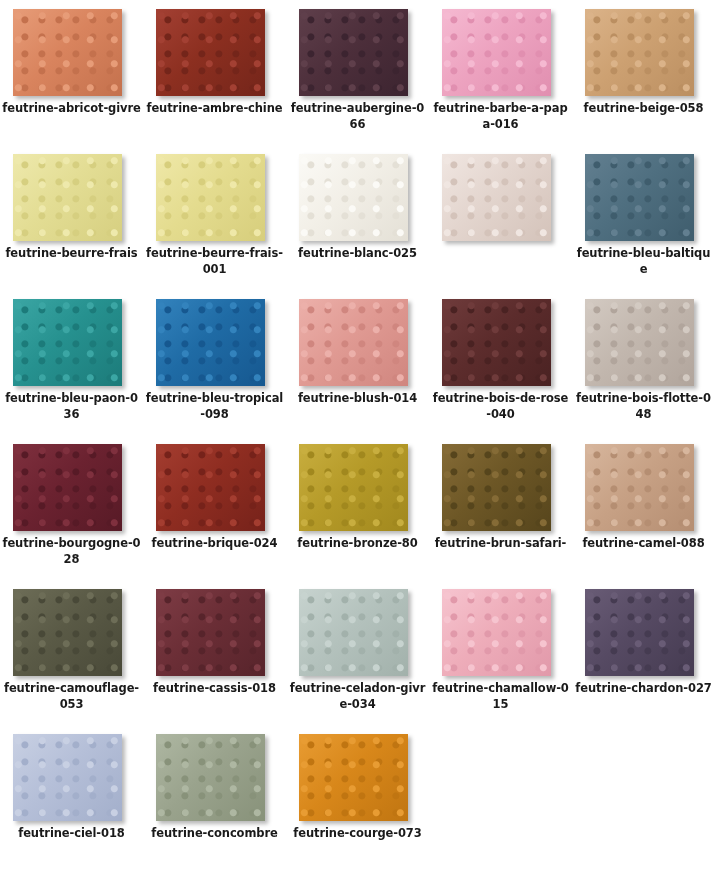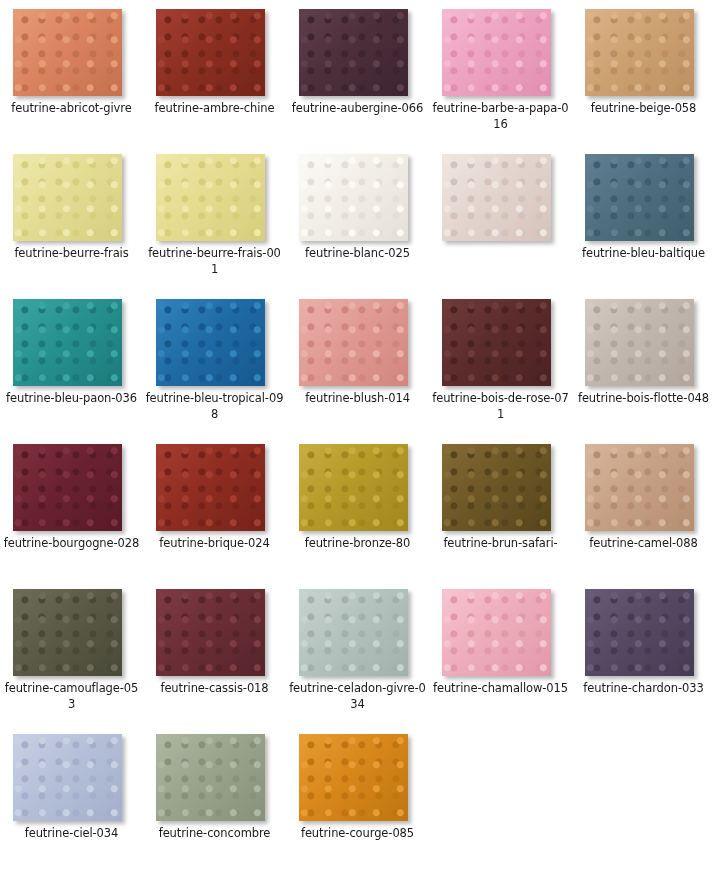--- a/index.html
+++ b/index.html
@@ -13,20 +13,21 @@
     height: 872px;
     overflow: hidden;
     font-family: "DejaVu Sans", "Liberation Sans", sans-serif;
   }
 
   #gallery {
     display: grid;
     grid-template-columns: repeat(5, 143px);
     grid-auto-rows: 145px;
     width: 686px;
+    font-weight: bold;
   }
 
   .swatch-cell {
     position: relative;
     width: 143px;
     height: 145px;
     overflow: hidden;
   }
 
   .swatch-thumb {
@@ -105,21 +106,21 @@
     <div class="swatch-cell">
       <div class="swatch-thumb" style="background-image: radial-gradient(circle at 22% 28%, rgb(51, 131, 189) 0px, rgb(51, 131, 189) 3px, transparent 4px), radial-gradient(circle at 70% 64%, rgb(22, 88, 144) 0px, rgb(22, 88, 144) 3px, transparent 4px), linear-gradient(135deg, rgb(51, 131, 189) 0%, rgb(31, 107, 165) 45%, rgb(22, 88, 144) 100%); background-color: rgb(31, 107, 165);"></div>
       <div class="swatch-label">feutrine-bleu-tropical-098</div>
     </div>
     <div class="swatch-cell">
       <div class="swatch-thumb" style="background-image: radial-gradient(circle at 22% 28%, rgb(236, 176, 170) 0px, rgb(236, 176, 170) 3px, transparent 4px), radial-gradient(circle at 70% 64%, rgb(208, 134, 127) 0px, rgb(208, 134, 127) 3px, transparent 4px), linear-gradient(135deg, rgb(236, 176, 170) 0%, rgb(224, 154, 147) 45%, rgb(208, 134, 127) 100%); background-color: rgb(224, 154, 147);"></div>
       <div class="swatch-label">feutrine-blush-014</div>
     </div>
     <div class="swatch-cell">
       <div class="swatch-thumb" style="background-image: radial-gradient(circle at 22% 28%, rgb(111, 59, 59) 0px, rgb(111, 59, 59) 3px, transparent 4px), radial-gradient(circle at 70% 64%, rgb(74, 34, 34) 0px, rgb(74, 34, 34) 3px, transparent 4px), linear-gradient(135deg, rgb(111, 59, 59) 0%, rgb(92, 44, 44) 45%, rgb(74, 34, 34) 100%); background-color: rgb(92, 44, 44);"></div>
-      <div class="swatch-label">feutrine-bois-de-rose-071</div>
+      <div class="swatch-label">feutrine-bois-de-rose-040</div>
     </div>
     <div class="swatch-cell">
       <div class="swatch-thumb" style="background-image: radial-gradient(circle at 22% 28%, rgb(211, 202, 194) 0px, rgb(211, 202, 194) 3px, transparent 4px), radial-gradient(circle at 70% 64%, rgb(177, 165, 156) 0px, rgb(177, 165, 156) 3px, transparent 4px), linear-gradient(135deg, rgb(211, 202, 194) 0%, rgb(194, 183, 174) 45%, rgb(177, 165, 156) 100%); background-color: rgb(194, 183, 174);"></div>
       <div class="swatch-label">feutrine-bois-flotte-048</div>
     </div>
     <div class="swatch-cell">
       <div class="swatch-thumb" style="background-image: radial-gradient(circle at 22% 28%, rgb(127, 48, 62) 0px, rgb(127, 48, 62) 3px, transparent 4px), radial-gradient(circle at 70% 64%, rgb(87, 26, 38) 0px, rgb(87, 26, 38) 3px, transparent 4px), linear-gradient(135deg, rgb(127, 48, 62) 0%, rgb(107, 34, 48) 45%, rgb(87, 26, 38) 100%); background-color: rgb(107, 34, 48);"></div>
       <div class="swatch-label">feutrine-bourgogne-028</div>
     </div>
     <div class="swatch-cell">
@@ -149,27 +150,27 @@
     <div class="swatch-cell">
       <div class="swatch-thumb" style="background-image: radial-gradient(circle at 22% 28%, rgb(199, 211, 207) 0px, rgb(199, 211, 207) 3px, transparent 4px), radial-gradient(circle at 70% 64%, rgb(162, 177, 171) 0px, rgb(162, 177, 171) 3px, transparent 4px), linear-gradient(135deg, rgb(199, 211, 207) 0%, rgb(180, 194, 189) 45%, rgb(162, 177, 171) 100%); background-color: rgb(180, 194, 189);"></div>
       <div class="swatch-label">feutrine-celadon-givre-034</div>
     </div>
     <div class="swatch-cell">
       <div class="swatch-thumb" style="background-image: radial-gradient(circle at 22% 28%, rgb(246, 196, 207) 0px, rgb(246, 196, 207) 3px, transparent 4px), radial-gradient(circle at 70% 64%, rgb(225, 153, 170) 0px, rgb(225, 153, 170) 3px, transparent 4px), linear-gradient(135deg, rgb(246, 196, 207) 0%, rgb(238, 173, 186) 45%, rgb(225, 153, 170) 100%); background-color: rgb(238, 173, 186);"></div>
       <div class="swatch-label">feutrine-chamallow-015</div>
     </div>
     <div class="swatch-cell">
       <div class="swatch-thumb" style="background-image: radial-gradient(circle at 22% 28%, rgb(105, 92, 118) 0px, rgb(105, 92, 118) 3px, transparent 4px), radial-gradient(circle at 70% 64%, rgb(69, 59, 81) 0px, rgb(69, 59, 81) 3px, transparent 4px), linear-gradient(135deg, rgb(105, 92, 118) 0%, rgb(86, 74, 99) 45%, rgb(69, 59, 81) 100%); background-color: rgb(86, 74, 99);"></div>
-      <div class="swatch-label">feutrine-chardon-033</div>
+      <div class="swatch-label">feutrine-chardon-027</div>
     </div>
     <div class="swatch-cell">
       <div class="swatch-thumb" style="background-image: radial-gradient(circle at 22% 28%, rgb(200, 208, 227) 0px, rgb(200, 208, 227) 3px, transparent 4px), radial-gradient(circle at 70% 64%, rgb(163, 175, 203) 0px, rgb(163, 175, 203) 3px, transparent 4px), linear-gradient(135deg, rgb(200, 208, 227) 0%, rgb(181, 191, 216) 45%, rgb(163, 175, 203) 100%); background-color: rgb(181, 191, 216);"></div>
-      <div class="swatch-label">feutrine-ciel-034</div>
+      <div class="swatch-label">feutrine-ciel-018</div>
     </div>
     <div class="swatch-cell">
       <div class="swatch-thumb" style="background-image: radial-gradient(circle at 22% 28%, rgb(174, 183, 162) 0px, rgb(174, 183, 162) 3px, transparent 4px), radial-gradient(circle at 70% 64%, rgb(136, 146, 122) 0px, rgb(136, 146, 122) 3px, transparent 4px), linear-gradient(135deg, rgb(174, 183, 162) 0%, rgb(154, 163, 141) 45%, rgb(136, 146, 122) 100%); background-color: rgb(154, 163, 141);"></div>
       <div class="swatch-label">feutrine-concombre</div>
     </div>
     <div class="swatch-cell">
       <div class="swatch-thumb" style="background-image: radial-gradient(circle at 22% 28%, rgb(232, 156, 51) 0px, rgb(232, 156, 51) 3px, transparent 4px), radial-gradient(circle at 70% 64%, rgb(192, 117, 17) 0px, rgb(192, 117, 17) 3px, transparent 4px), linear-gradient(135deg, rgb(232, 156, 51) 0%, rgb(216, 135, 26) 45%, rgb(192, 117, 17) 100%); background-color: rgb(216, 135, 26);"></div>
-      <div class="swatch-label">feutrine-courge-085</div>
+      <div class="swatch-label">feutrine-courge-073</div>
     </div>
   </div>
 
 </body></html>

